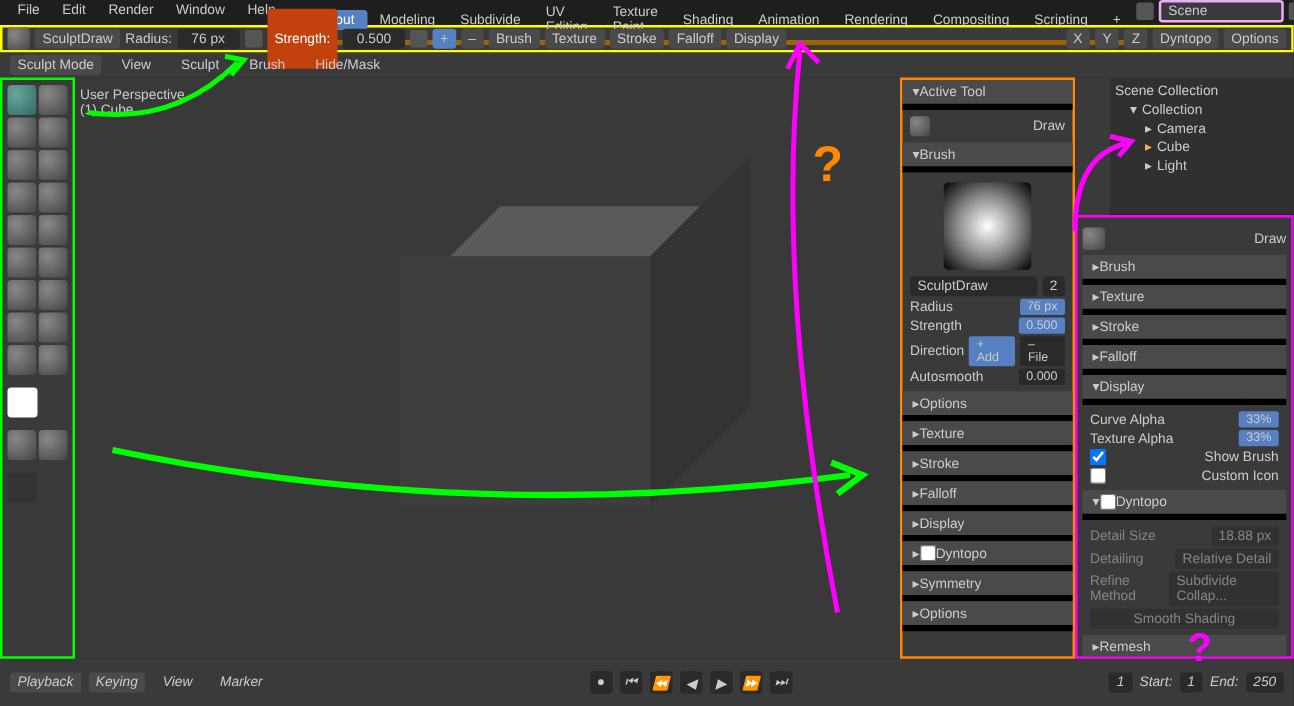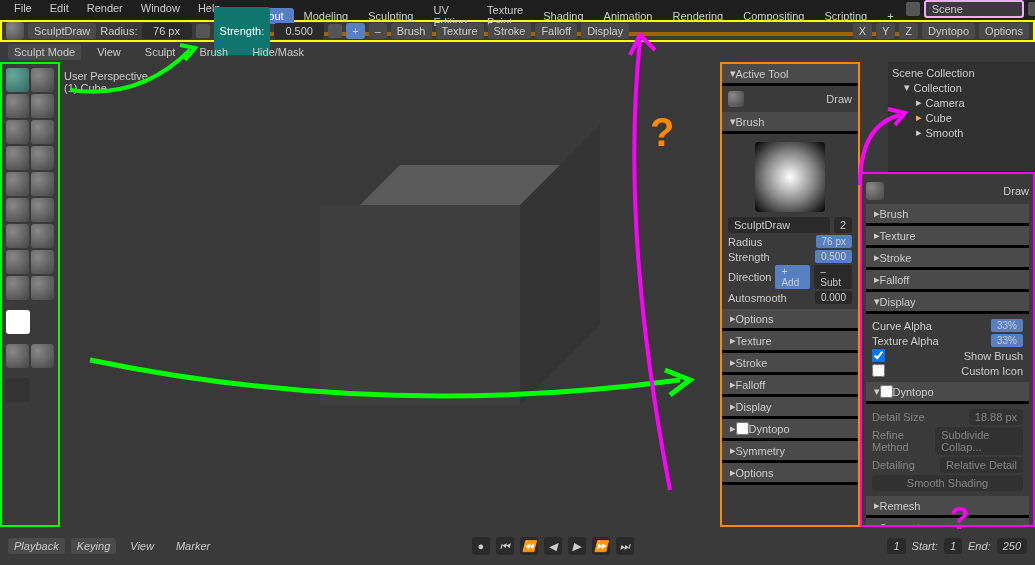--- a/index.html
+++ b/index.html
@@ -8,35 +8,35 @@
 .topbar .logo { width:16px; height:16px; background:#555; border-radius:2px; }
 .menu-item { padding:2px 8px; cursor:pointer; }
 .top-right { margin-left:auto; display:flex; align-items:center; gap:4px; }
 .scene-input { background:#3a3a3a; border:2px solid #f0abfc; border-radius:3px; padding:1px 6px; width:100px; }
 .workspace-tabs { height:36px; background:#3a3a3a; display:flex; align-items:center; border-bottom:4px solid #a16207; }
 .ws-tab { padding:2px 10px; cursor:pointer; }
 .ws-tab.active { background:#5680c2; color:#fff; border-radius:3px 3px 0 0; }
 .tool-header { height:22px; background:#3a3a3a; display:flex; align-items:center; padding:0 4px; gap:4px; border:2px solid #ff0; }
 .th-btn { background:#4a4a4a; padding:2px 6px; border-radius:3px; cursor:pointer; }
 .th-input { background:#2a2a2a; padding:2px 6px; border-radius:3px; width:50px; text-align:center; }
-.th-label { color:#fff; background:#0f766e; padding:18px 6px; border-radius:3px; }
+.th-label { color:#fff; background:#c2410c; padding:18px 6px; border-radius:3px; }
 .sub-header { height:20px; background:#3a3a3a; display:flex; align-items:center; padding:0 8px; gap:8px; }
 .content { display:flex; height:calc(100% - 100px); }
 .toolbar { width:60px; background:#3a3a3a; border:2px solid #0f0; padding:4px; display:flex; flex-direction:column; gap:2px; }
 .tool-row { display:flex; gap:2px; }
 .tool-icon { width:24px; height:24px; background:radial-gradient(circle at 30% 30%, #888, #444); border-radius:3px; cursor:pointer; }
 .tool-icon.active { background:radial-gradient(circle at 30% 30%, #6a9, #366); }
 .viewport { flex:1; background:#393939; position:relative; display:flex; align-items:center; justify-content:center; }
 .cube { width:240px; height:200px; position:relative; transform:translate(-20px,10px); }
 .cube-top { position:absolute; width:200px; height:80px; background:#5a5a5a; transform:skewX(-45deg); left:40px; top:-40px; }
 .cube-front { position:absolute; width:200px; height:200px; background:#3e3e3e; }
 .cube-side { position:absolute; width:80px; height:200px; background:#333; transform:skewY(-45deg); left:200px; top:-40px; }
 .vp-label { position:absolute; top:8px; left:4px; color:#999; }
 .sidebar-n { position:absolute; right:0; top:0; width:140px; height:100%; background:#3a3a3a; border:2px solid #f80; }
-.panel-hdr { background:#4a4a4a; padding:3px 8px; cursor:pointer; border-bottom:3px solid #000000; display:flex; align-items:center; }
+.panel-hdr { background:#4a4a4a; padding:3px 8px; cursor:pointer; border-bottom:5px solid #000000; display:flex; align-items:center; }
 .panel-hdr::before { content:"▸ "; }
 .panel-hdr.open::before { content:"▾ "; }
 .panel-body { padding:4px 6px; }
 .brush-preview { width:70px; height:70px; background:radial-gradient(circle,#fff,#888,#000); margin:4px auto; border-radius:4px; }
 .prop-row { display:flex; justify-content:space-between; align-items:center; padding:1px 0; gap:4px; }
 .prop-val { background:#5680c2; padding:1px 6px; border-radius:2px; font-size:10px; }
 .prop-val.dark { background:#2a2a2a; }
 .right-panel { width:175px; background:#3a3a3a; display:flex; flex-direction:column; }
 .outliner { height:110px; padding:4px; background:#303030; border-bottom:1px solid #222;margin-left:28px; }
 .outliner .row { padding:1px 0 1px 12px; display:flex; align-items:center; gap:4px; }
@@ -53,21 +53,21 @@
 <div class="topbar">
   <span class="logo"></span>
   <span class="menu-item">File</span>
   <span class="menu-item">Edit</span>
   <span class="menu-item">Render</span>
   <span class="menu-item">Window</span>
   <span class="menu-item">Help</span>
   <div class="workspace-tabs" style="flex:1;background:transparent;margin-left:10px">
     <span class="ws-tab active">Layout</span>
     <span class="ws-tab">Modeling</span>
-    <span class="ws-tab">Sculpting</span>
+    <span class="ws-tab">Subdivide</span>
     <span class="ws-tab">UV Editing</span>
     <span class="ws-tab">Texture Paint</span>
     <span class="ws-tab">Shading</span>
     <span class="ws-tab">Animation</span>
     <span class="ws-tab">Rendering</span>
     <span class="ws-tab">Compositing</span>
     <span class="ws-tab">Scripting</span>
     <span class="ws-tab">+</span>
   </div>
   <div class="top-right">
@@ -193,21 +193,21 @@
             <span>Radius</span>
             <span class="prop-val">76 px</span>
           </div>
         <div class="prop-row">
             <span>Strength</span>
             <span class="prop-val">0.500</span>
           </div>
         <div class="prop-row">
             <span>Direction</span>
             <span class="prop-val">+ Add</span>
-            <span class="prop-val dark">– Subt</span>
+            <span class="prop-val dark">– File</span>
           </div>
         <div class="prop-row">
             <span>Autosmooth</span>
             <span class="prop-val dark">0.000</span>
           </div>
       </div>
       <div class="panel-hdr">Options</div>
       <div class="panel-hdr">Texture</div>
       <div class="panel-hdr">Stroke</div>
       <div class="panel-hdr">Falloff</div>
@@ -220,21 +220,21 @@
       <div class="panel-hdr">Options</div>
     </div>
   </div>
 
   <div class="right-panel">
     <div class="outliner">
       <div class="row" style="padding-left:0">Scene Collection</div>
       <div class="row">▾ <span>Collection</span></div>
       <div class="row" style="padding-left:24px">▸ <span>Camera</span></div>
       <div class="row" style="padding-left:24px;color:#fa5">▸ <span>Cube</span></div>
-      <div class="row" style="padding-left:24px">▸ <span>Smooth</span></div>
+      <div class="row" style="padding-left:24px">▸ <span>Light</span></div>
     </div>
     <div class="props">
       <div class="prop-row" style="padding:4px 0">
           <span class="tool-icon" style="width:18px;height:18px"></span>
           <span>Draw</span>
         </div>
       <div class="panel-hdr">Brush</div>
       <div class="panel-hdr">Texture</div>
       <div class="panel-hdr">Stroke</div>
       <div class="panel-hdr">Falloff</div>
@@ -260,26 +260,26 @@
       <div class="panel-hdr open">
           <input type="checkbox" style=""> 
           <span>Dyntopo</span>
         </div>
       <div class="panel-body" style="opacity:.5">
         <div class="prop-row">
             <span>Detail Size</span>
             <span class="fld">18.88 px</span>
           </div>
         <div class="prop-row">
+            <span>Detailing</span>
+            <span class="fld">Relative Detail</span>
+          </div>
+        <div class="prop-row">
             <span>Refine Method</span>
             <span class="fld">Subdivide Collap...</span>
-          </div>
-        <div class="prop-row">
-            <span>Detailing</span>
-            <span class="fld">Relative Detail</span>
           </div>
         <div class="prop-row">
             <span class="fld" style="flex:1;text-align:center">Smooth Shading</span>
           </div>
       </div>
       <div class="panel-hdr">Remesh</div>
       <div class="panel-hdr">Symmetry</div>
       <div class="panel-hdr">Options</div>
 
     </div>

